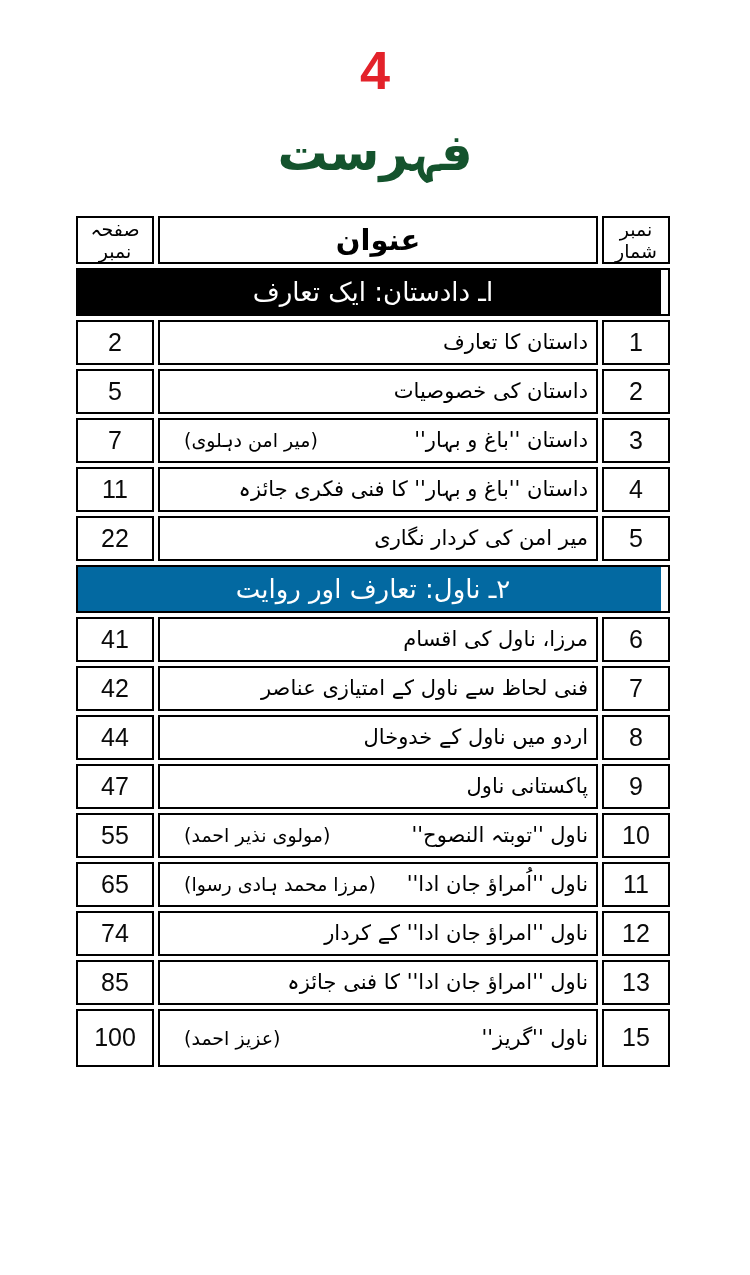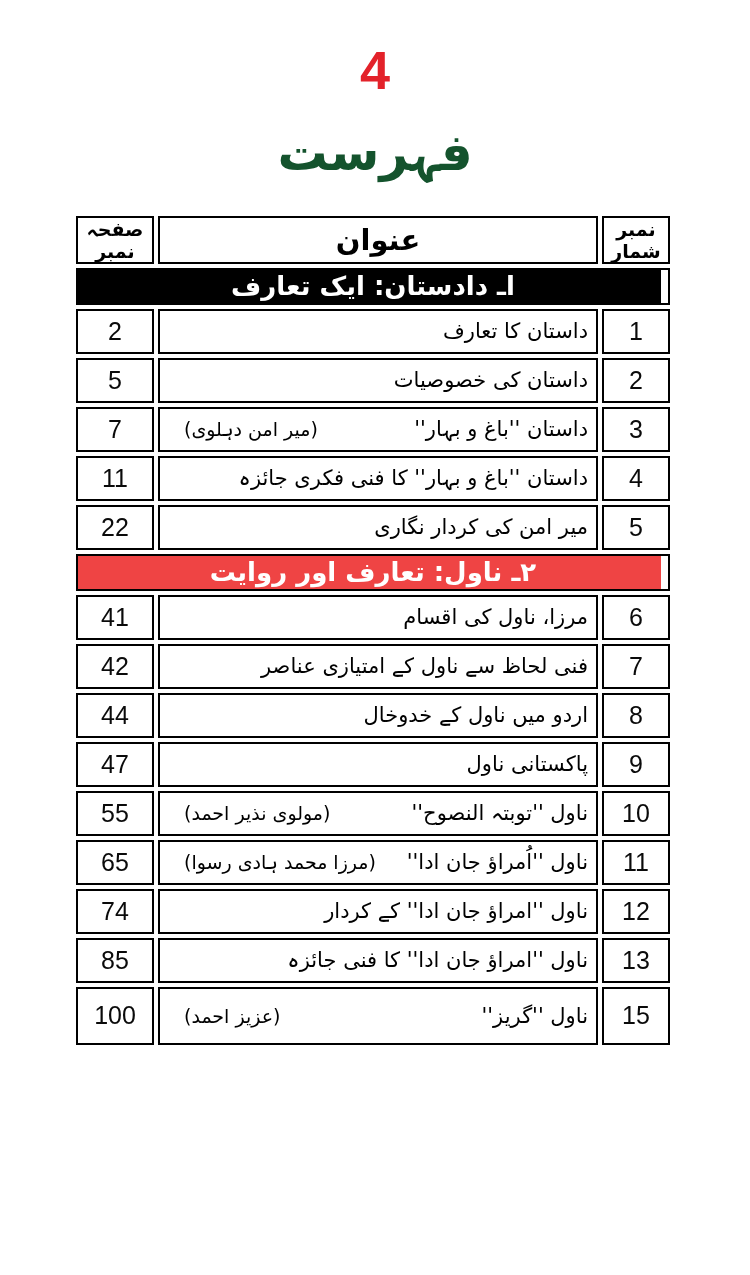--- a/index.html
+++ b/index.html
@@ -53,40 +53,40 @@
     vertical-align: middle;
   }
   th { height: 46px; }
   td { height: 45px; }
   tr.entry:last-child td { height: 58px; }
   .hdr-ur {
     direction: rtl;
     text-align: center;
     font-family: "DejaVu Sans", sans-serif;
     font-size: 19px;
-    font-weight: bold;
+    font-weight: normal;
     color: #000000;
   }
   th.hdr-title {
     direction: rtl;
     text-align: center;
     font-family: "DejaVu Sans", sans-serif;
     font-size: 29px;
     font-weight: bold;
     color: #000000;
   }
   td.band {
     background: #000000;
     color: #ffffff;
     direction: rtl;
     text-align: center;
     font-family: "DejaVu Sans", sans-serif;
     font-size: 26px;
-    font-weight: bold;
-    height: 37px;
+    font-weight: normal;
+    height: 48px;
     box-shadow: inset -7px 0 0 #ffffff; 
   }
   td.num {
     text-align: center;
     font-family: "Liberation Sans", sans-serif;
     font-size: 25px;
     color: #0a0a0a;
   }
   td.titlecell { background: #ffffff; }
   .titlewrap {
@@ -181,21 +181,21 @@
           <td class="num">22</td>
           <td class="titlecell">
             <div class="titlewrap">
               <span class="entry-title">میر امن کی کردار نگاری</span>
               <span class="entry-author"></span>
             </div>
           </td>
           <td class="num">5</td>
         </tr>
         <tr>
-          <td colspan="3" class="band" style="background: #ef4444; color: rgb(255, 255, 255);">۲ـ ناول: تعارف اور روایت</td>
+          <td colspan="3" class="band" style="background: #0369a1; color: rgb(255, 255, 255);">۲ـ ناول: تعارف اور روایت</td>
         </tr>
         <tr class="entry">
           <td class="num">41</td>
           <td class="titlecell">
             <div class="titlewrap">
               <span class="entry-title">مرزا، ناول کی اقسام</span>
               <span class="entry-author"></span>
             </div>
           </td>
           <td class="num">6</td>

